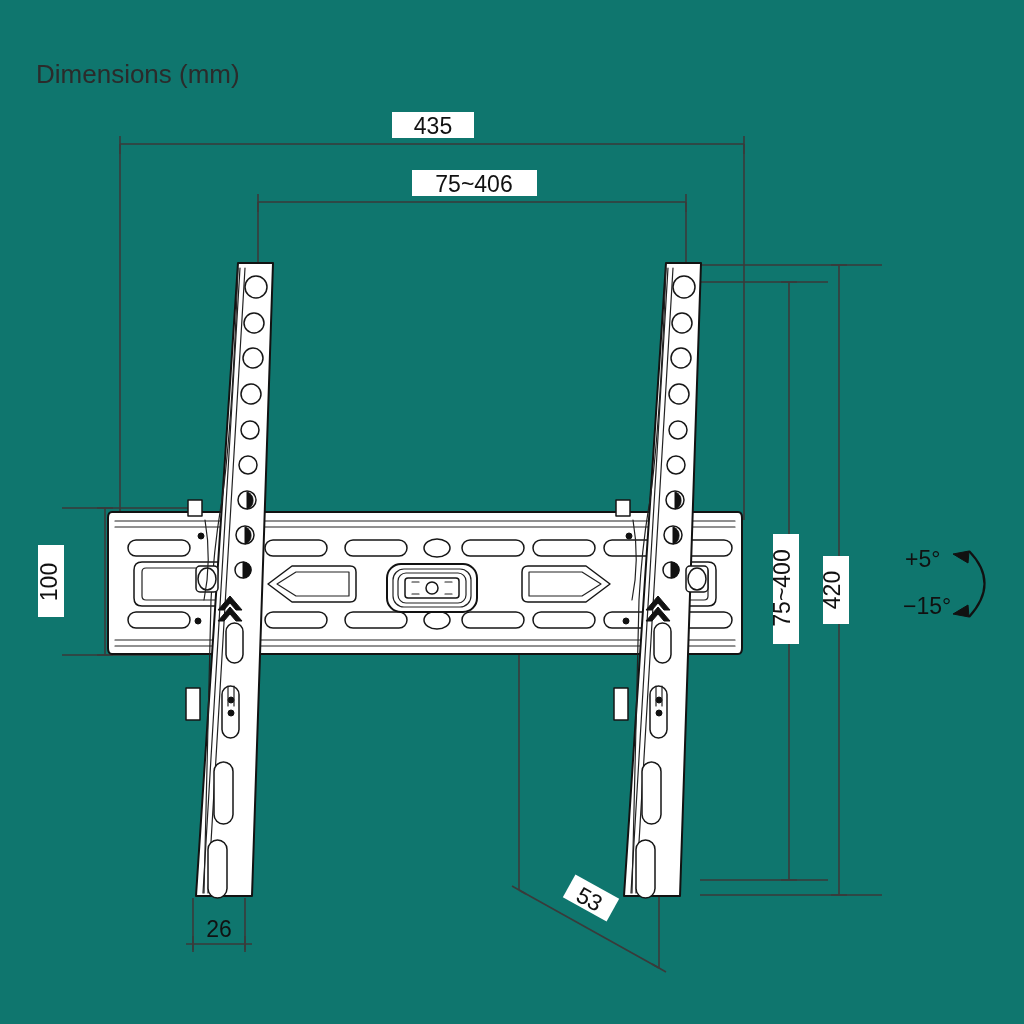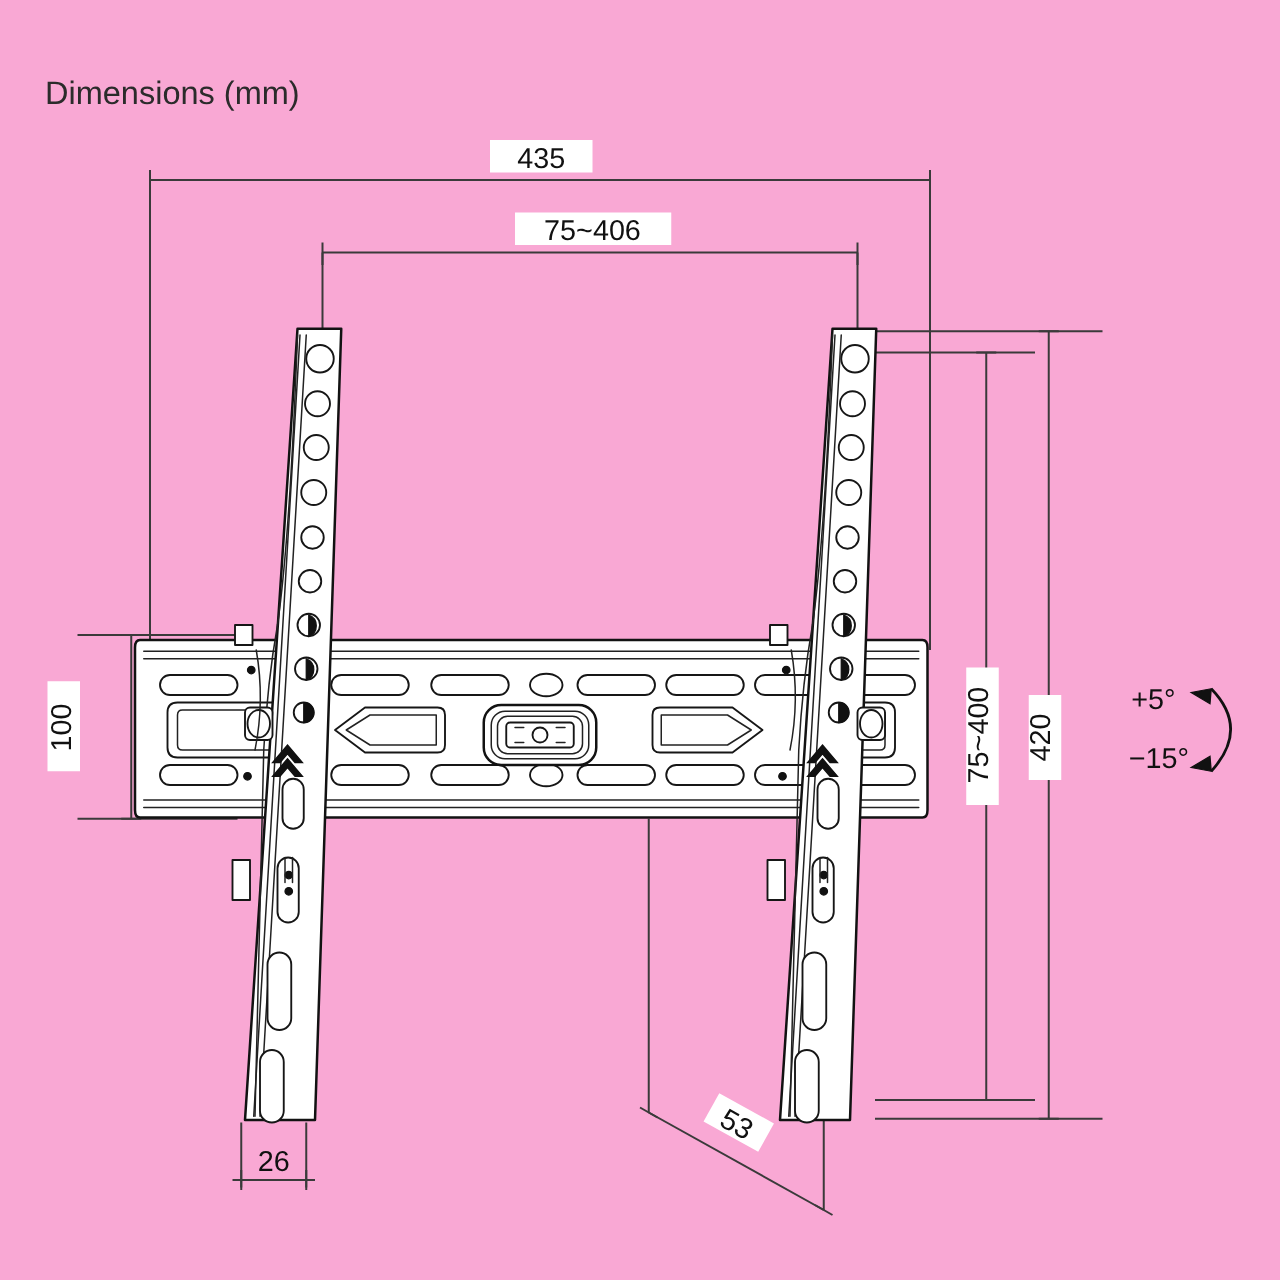--- a/index.html
+++ b/index.html
@@ -13,21 +13,21 @@
     height: 1024px;
     font-family: "Liberation Sans", sans-serif;
     color: #1a1a1a;
     overflow: hidden;
     position: relative;
   }
   #stage {
     position: relative;
     width: 1024px;
     height: 1024px;
-    background: #f9a8d4;
+    background: #0f766e;
   }
   #drawing {
     position: absolute;
     left: 0;
     top: 0;
     width: 1024px;
     height: 1024px;
     display: block;
   }
   .title-text {

